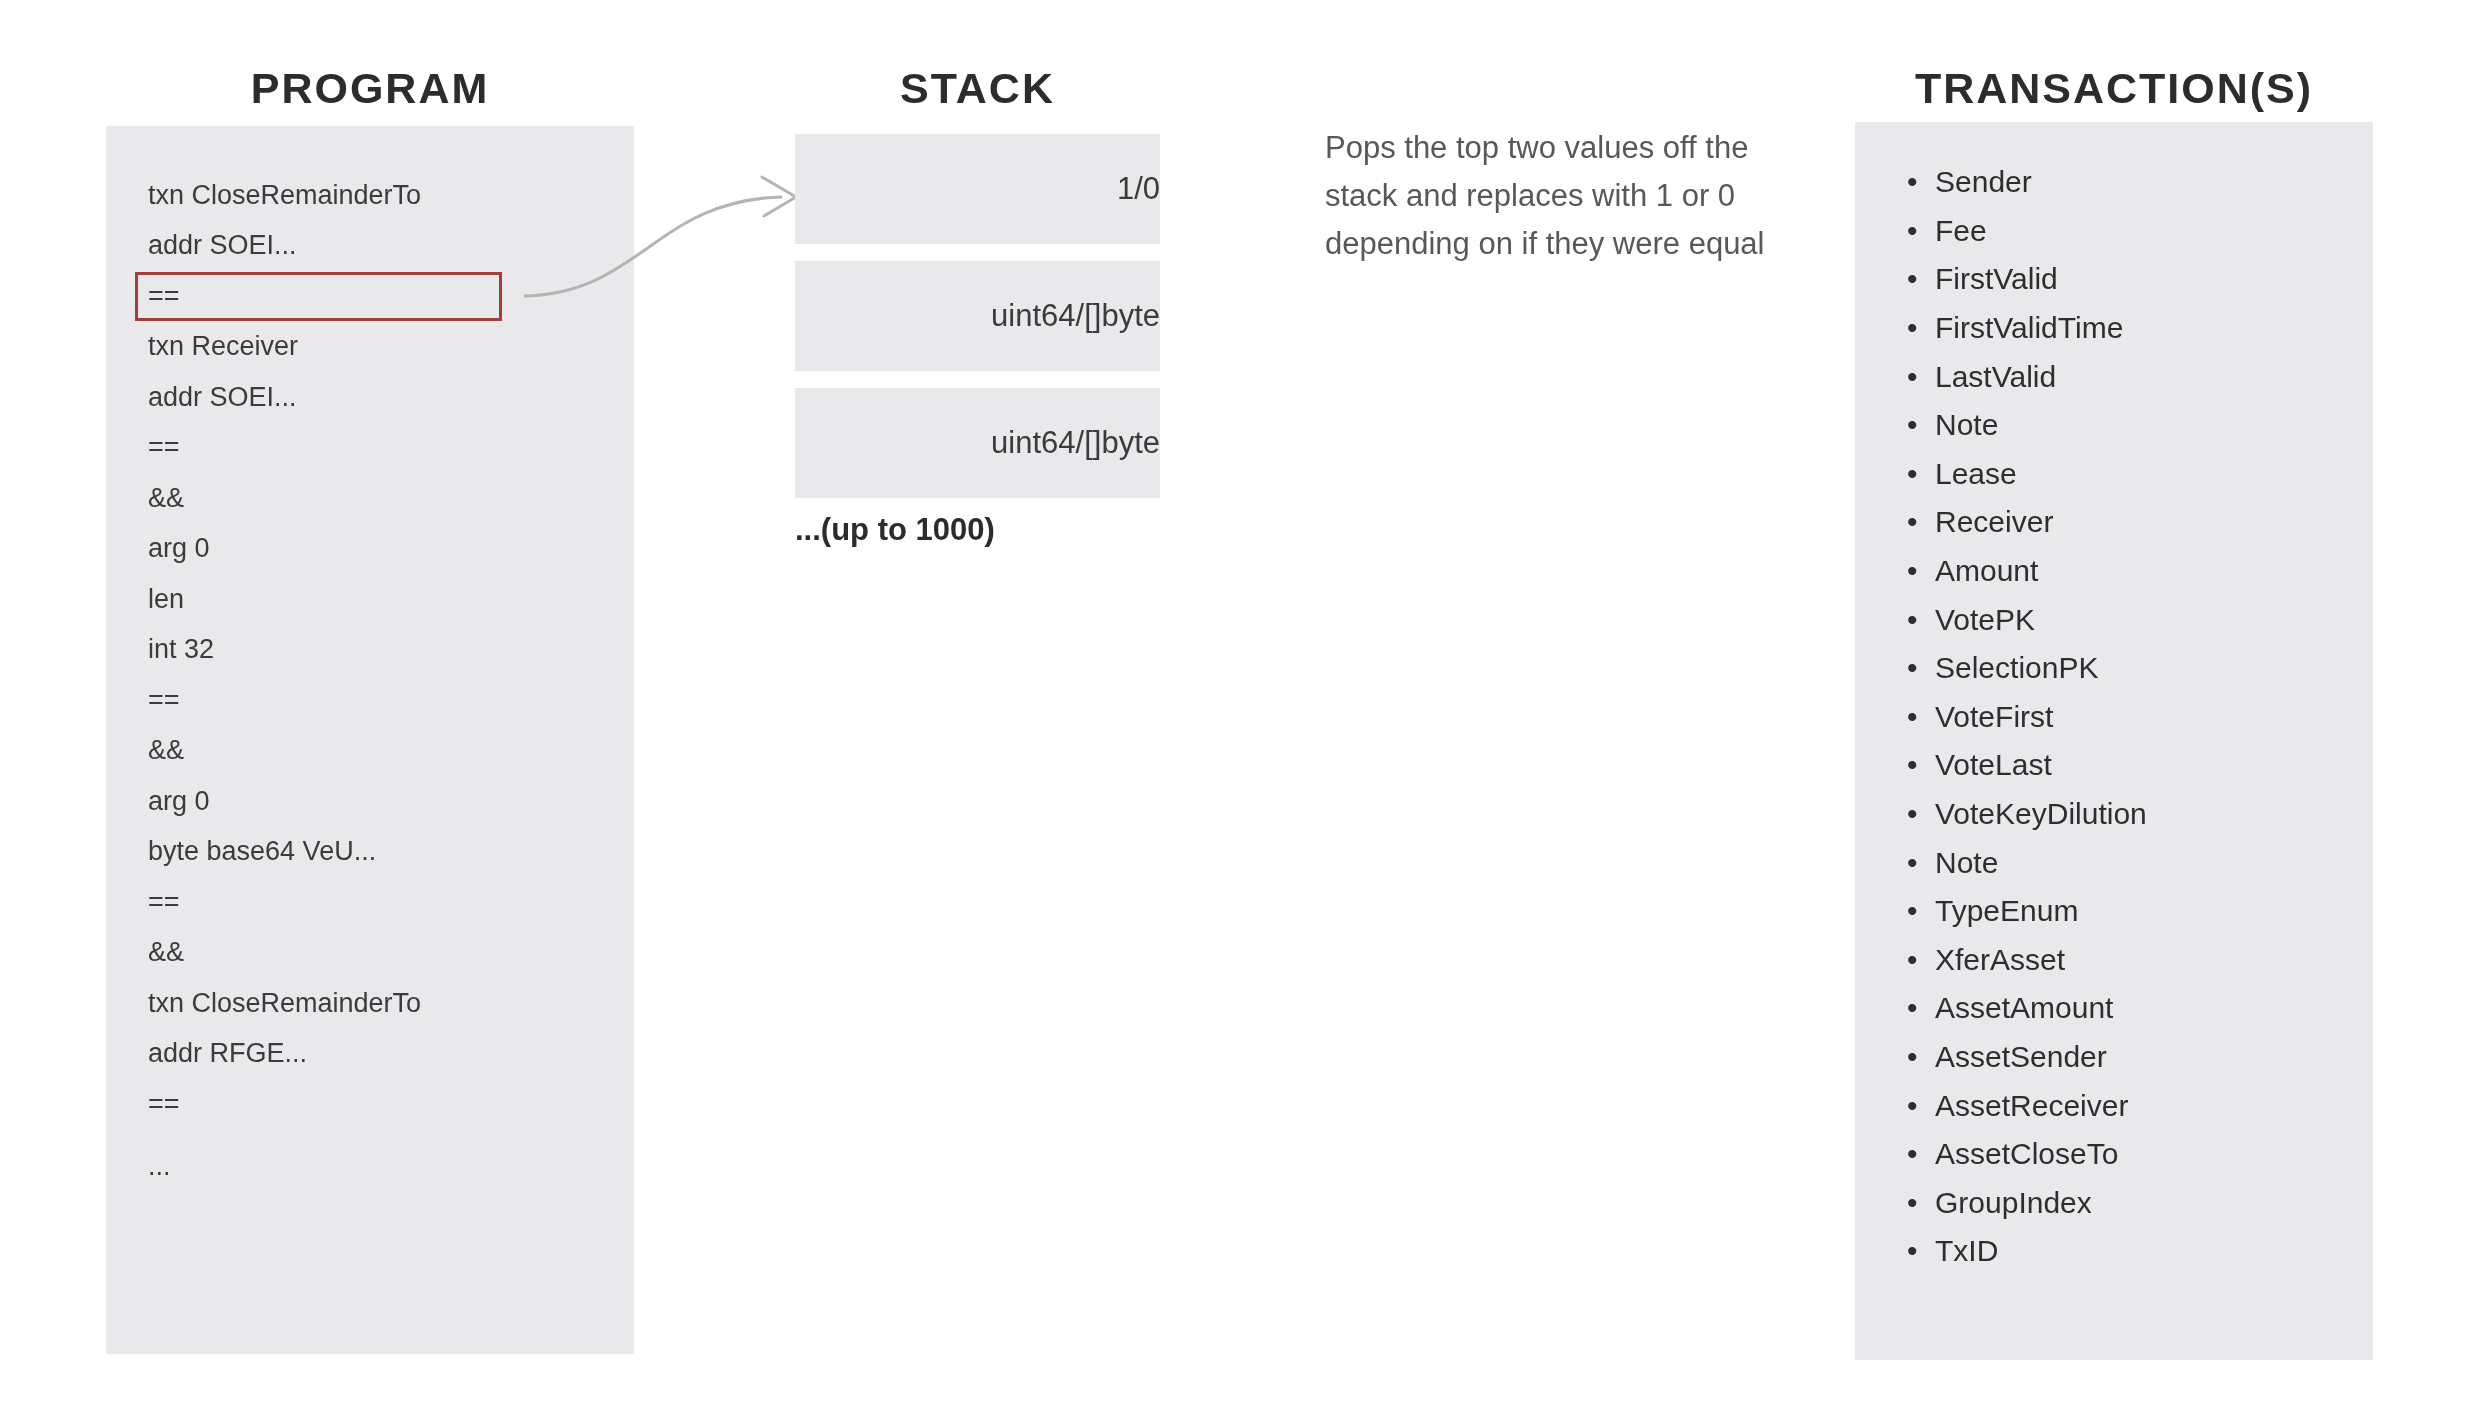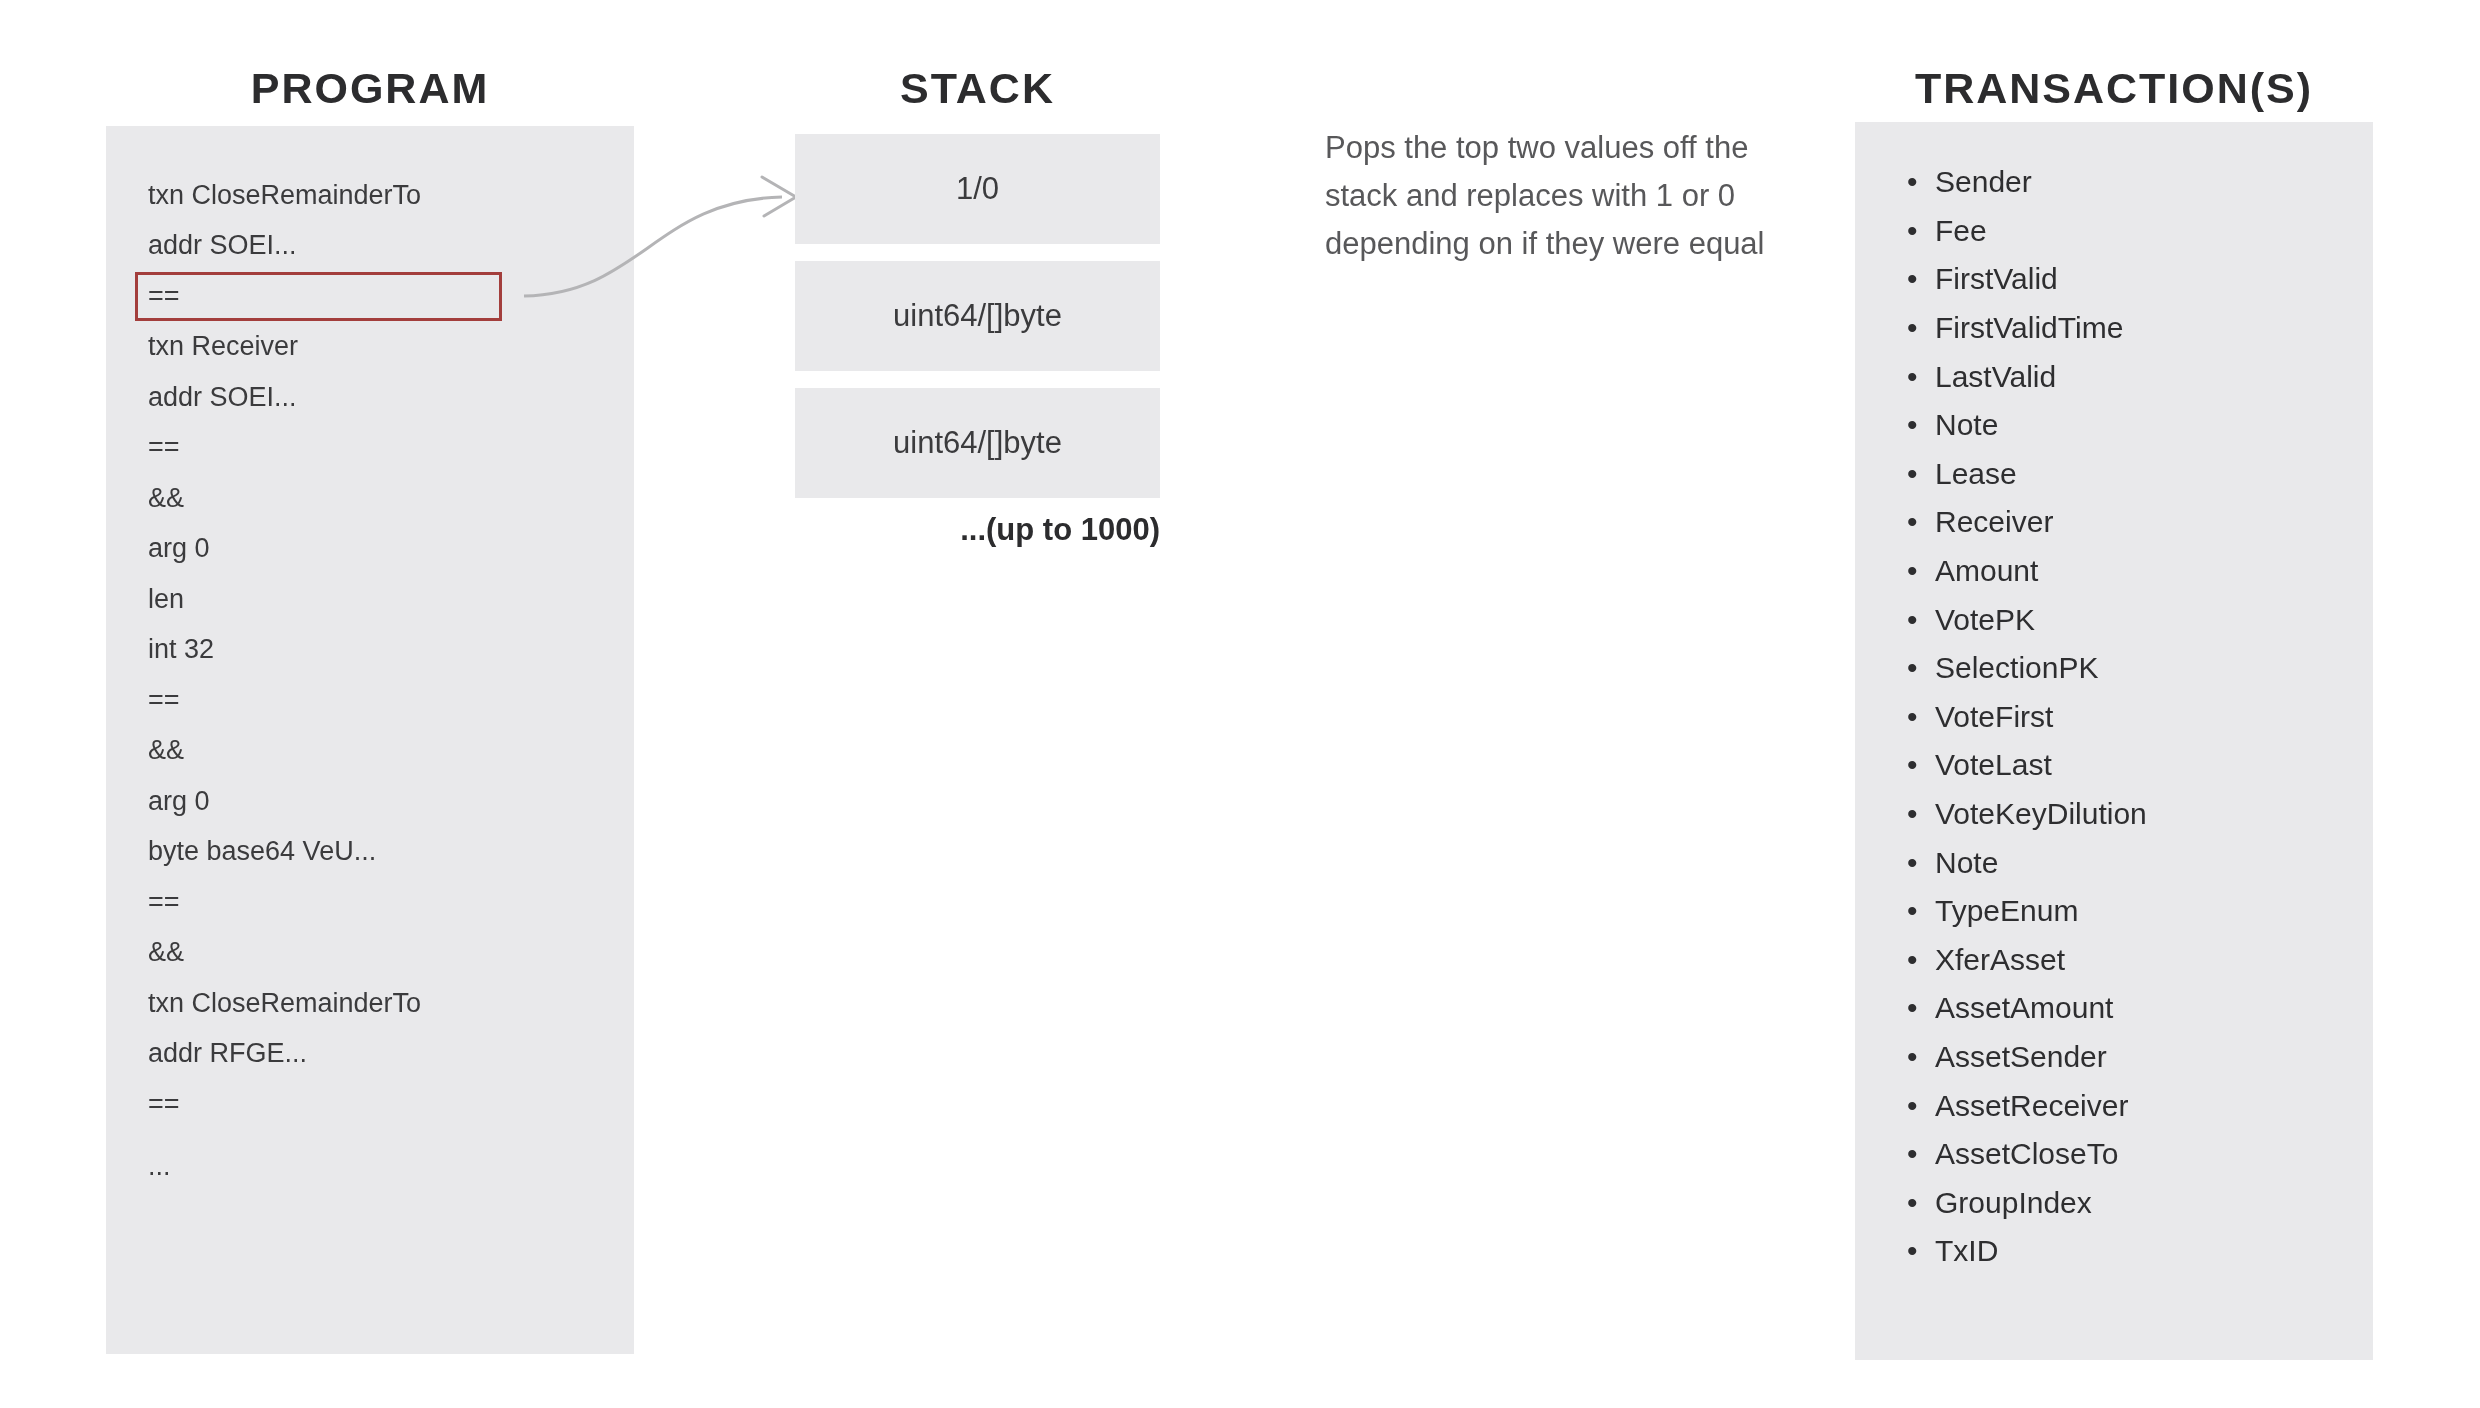--- a/index.html
+++ b/index.html
@@ -56,33 +56,33 @@
   .arrow-svg { position: absolute; left: 510px; top: 160px; }
 
   .stack-box {
     position: absolute;
     left: 795px;
     width: 365px;
     height: 110px;
     background: var(--panel-bg, #e9e9eb);
     display: flex;
     align-items: center;
-    justify-content: center;
+    justify-content: flex-end;
     font-size: 31px;
     color: #3b3b3d;
   }
   .sb0 { top: 134px; }
   .sb1 { top: 261px; }
   .sb2 { top: 388px; }
   .stack-note {
     position: absolute;
     left: 795px;
     top: 512px;
     width: 365px;
-    text-align: right;
+    text-align: left;
     font-size: 31px;
     font-weight: bold;
     color: #2c2c2e;
   }
 
   .description {
     position: absolute;
     left: 1325px;
     top: 124px;
     font-size: 31px;

